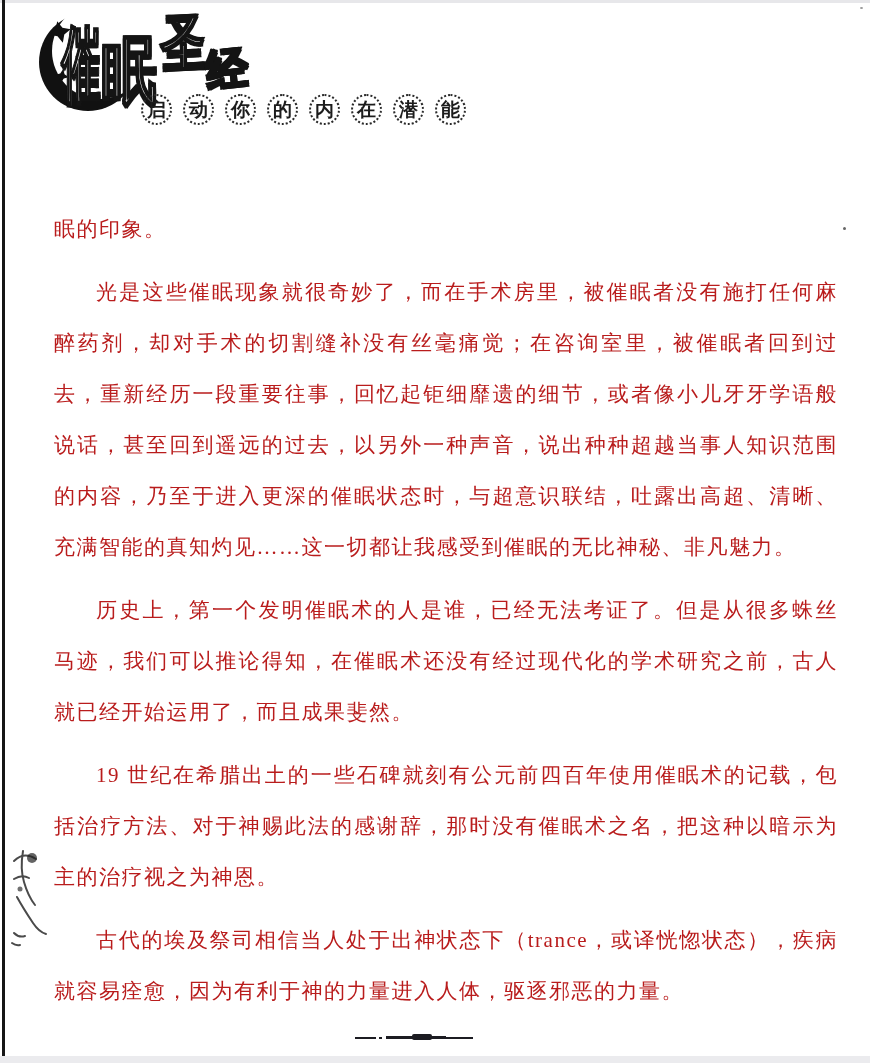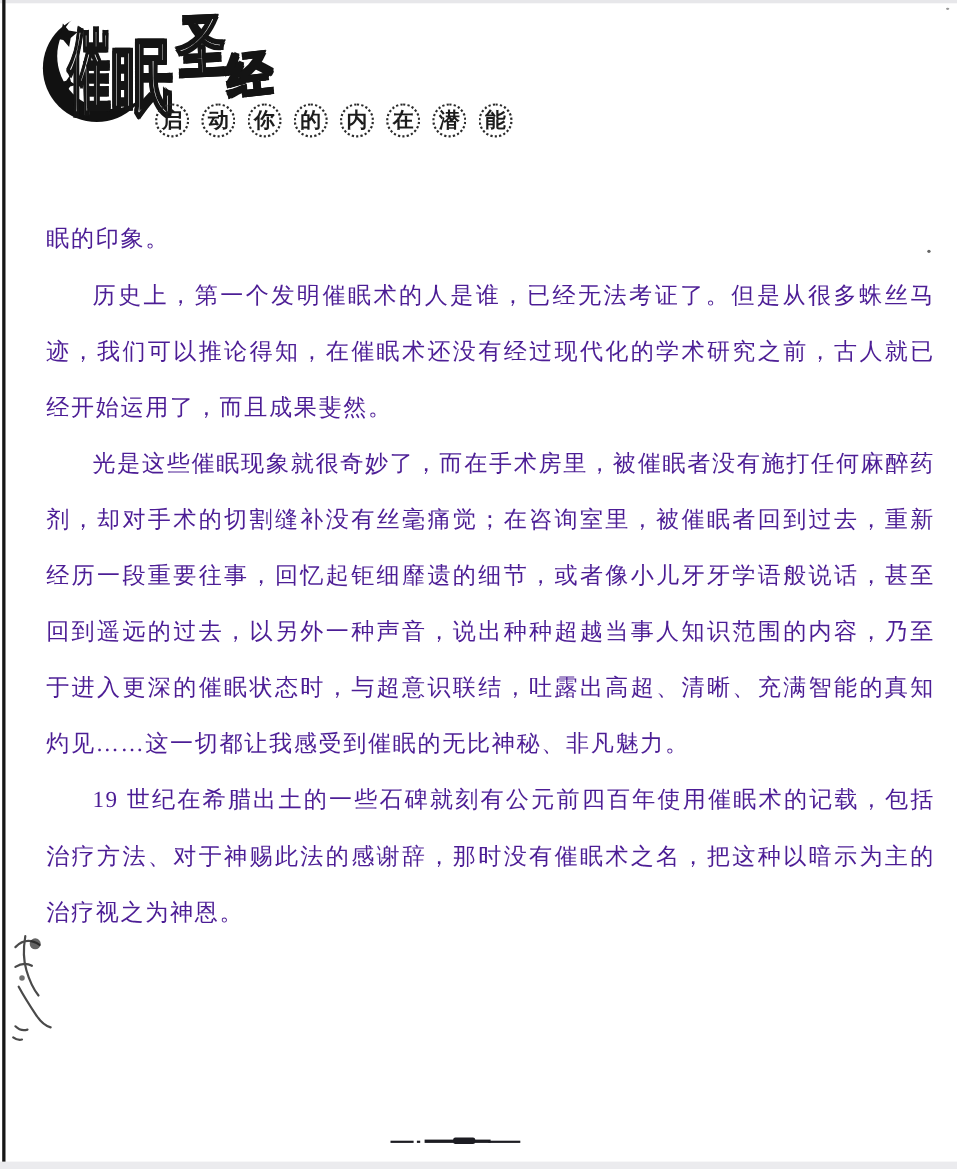--- a/index.html
+++ b/index.html
@@ -53,25 +53,25 @@
     font-size:19px;font-weight:bold;color:#1c1c1c;line-height:1;
   }
 
   
   .body-text{
     position:absolute;left:0;top:192px;
     width:870px;box-sizing:border-box;
     padding:0 20px 0 42px;
   }
   .body-text p{
-    margin:0;
+    margin:12px;
     font-size:21px;
     line-height:51px;
     letter-spacing:1.5px;
-    color:#4c1d95;
+    color:#b91c1c;
     text-align:justify;
     text-indent:2em;
   }
   .body-text p.continuation{text-indent:0;}
 
   
   .margin-scribble{position:absolute;left:6px;top:845px;}
 
   
   .bottom-mark{position:absolute;background:#1c1c22;}
@@ -131,23 +131,24 @@
           <span class="tagline-char">潜</span>
         </span>
       <span class="tagline-circle">
           <span class="tagline-char">能</span>
         </span>
     </div>
   </div>
 
   <div class="body-text">
     <p class="continuation">眠的印象。</p>
+    <p>光是这些催眠现象就很奇妙了，而在手术房里，被催眠者没有施打任何麻醉药剂，却对手术的切割缝补没有丝毫痛觉；在咨询室里，被催眠者回到过去，重新经历一段重要往事，回忆起钜细靡遗的细节，或者像小儿牙牙学语般说话，甚至回到遥远的过去，以另外一种声音，说出种种超越当事人知识范围的内容，乃至于进入更深的催眠状态时，与超意识联结，吐露出高超、清晰、充满智能的真知灼见……这一切都让我感受到催眠的无比神秘、非凡魅力。</p>
     <p>历史上，第一个发明催眠术的人是谁，已经无法考证了。但是从很多蛛丝马迹，我们可以推论得知，在催眠术还没有经过现代化的学术研究之前，古人就已经开始运用了，而且成果斐然。</p>
-    <p>光是这些催眠现象就很奇妙了，而在手术房里，被催眠者没有施打任何麻醉药剂，却对手术的切割缝补没有丝毫痛觉；在咨询室里，被催眠者回到过去，重新经历一段重要往事，回忆起钜细靡遗的细节，或者像小儿牙牙学语般说话，甚至回到遥远的过去，以另外一种声音，说出种种超越当事人知识范围的内容，乃至于进入更深的催眠状态时，与超意识联结，吐露出高超、清晰、充满智能的真知灼见……这一切都让我感受到催眠的无比神秘、非凡魅力。</p>
     <p>19 世纪在希腊出土的一些石碑就刻有公元前四百年使用催眠术的记载，包括治疗方法、对于神赐此法的感谢辞，那时没有催眠术之名，把这种以暗示为主的治疗视之为神恩。</p>
+    <p>古代的埃及祭司相信当人处于出神状态下（trance，或译恍惚状态），疾病就容易痊愈，因为有利于神的力量进入人体，驱逐邪恶的力量。</p>
   </div>
 
   <svg class="margin-scribble" width="42" height="110" viewBox="0 0 42 110">
     <g fill="none" stroke="#2b2b2b" stroke-width="2" stroke-linecap="round" opacity="0.85">
       <path d="M8 16 q10 -10 22 -2"></path>
       <path d="M17 6 q-3 18 1 31 q4 14 11 23"></path>
       <path d="M8 34 q8 -5 15 -1"></path>
       <path d="M11 52 q6 11 16 26 q6 9 13 11"></path>
       <path d="M8 88 q5 5 11 3"></path>
       <path d="M6 98 q4 3 8 2"></path>

